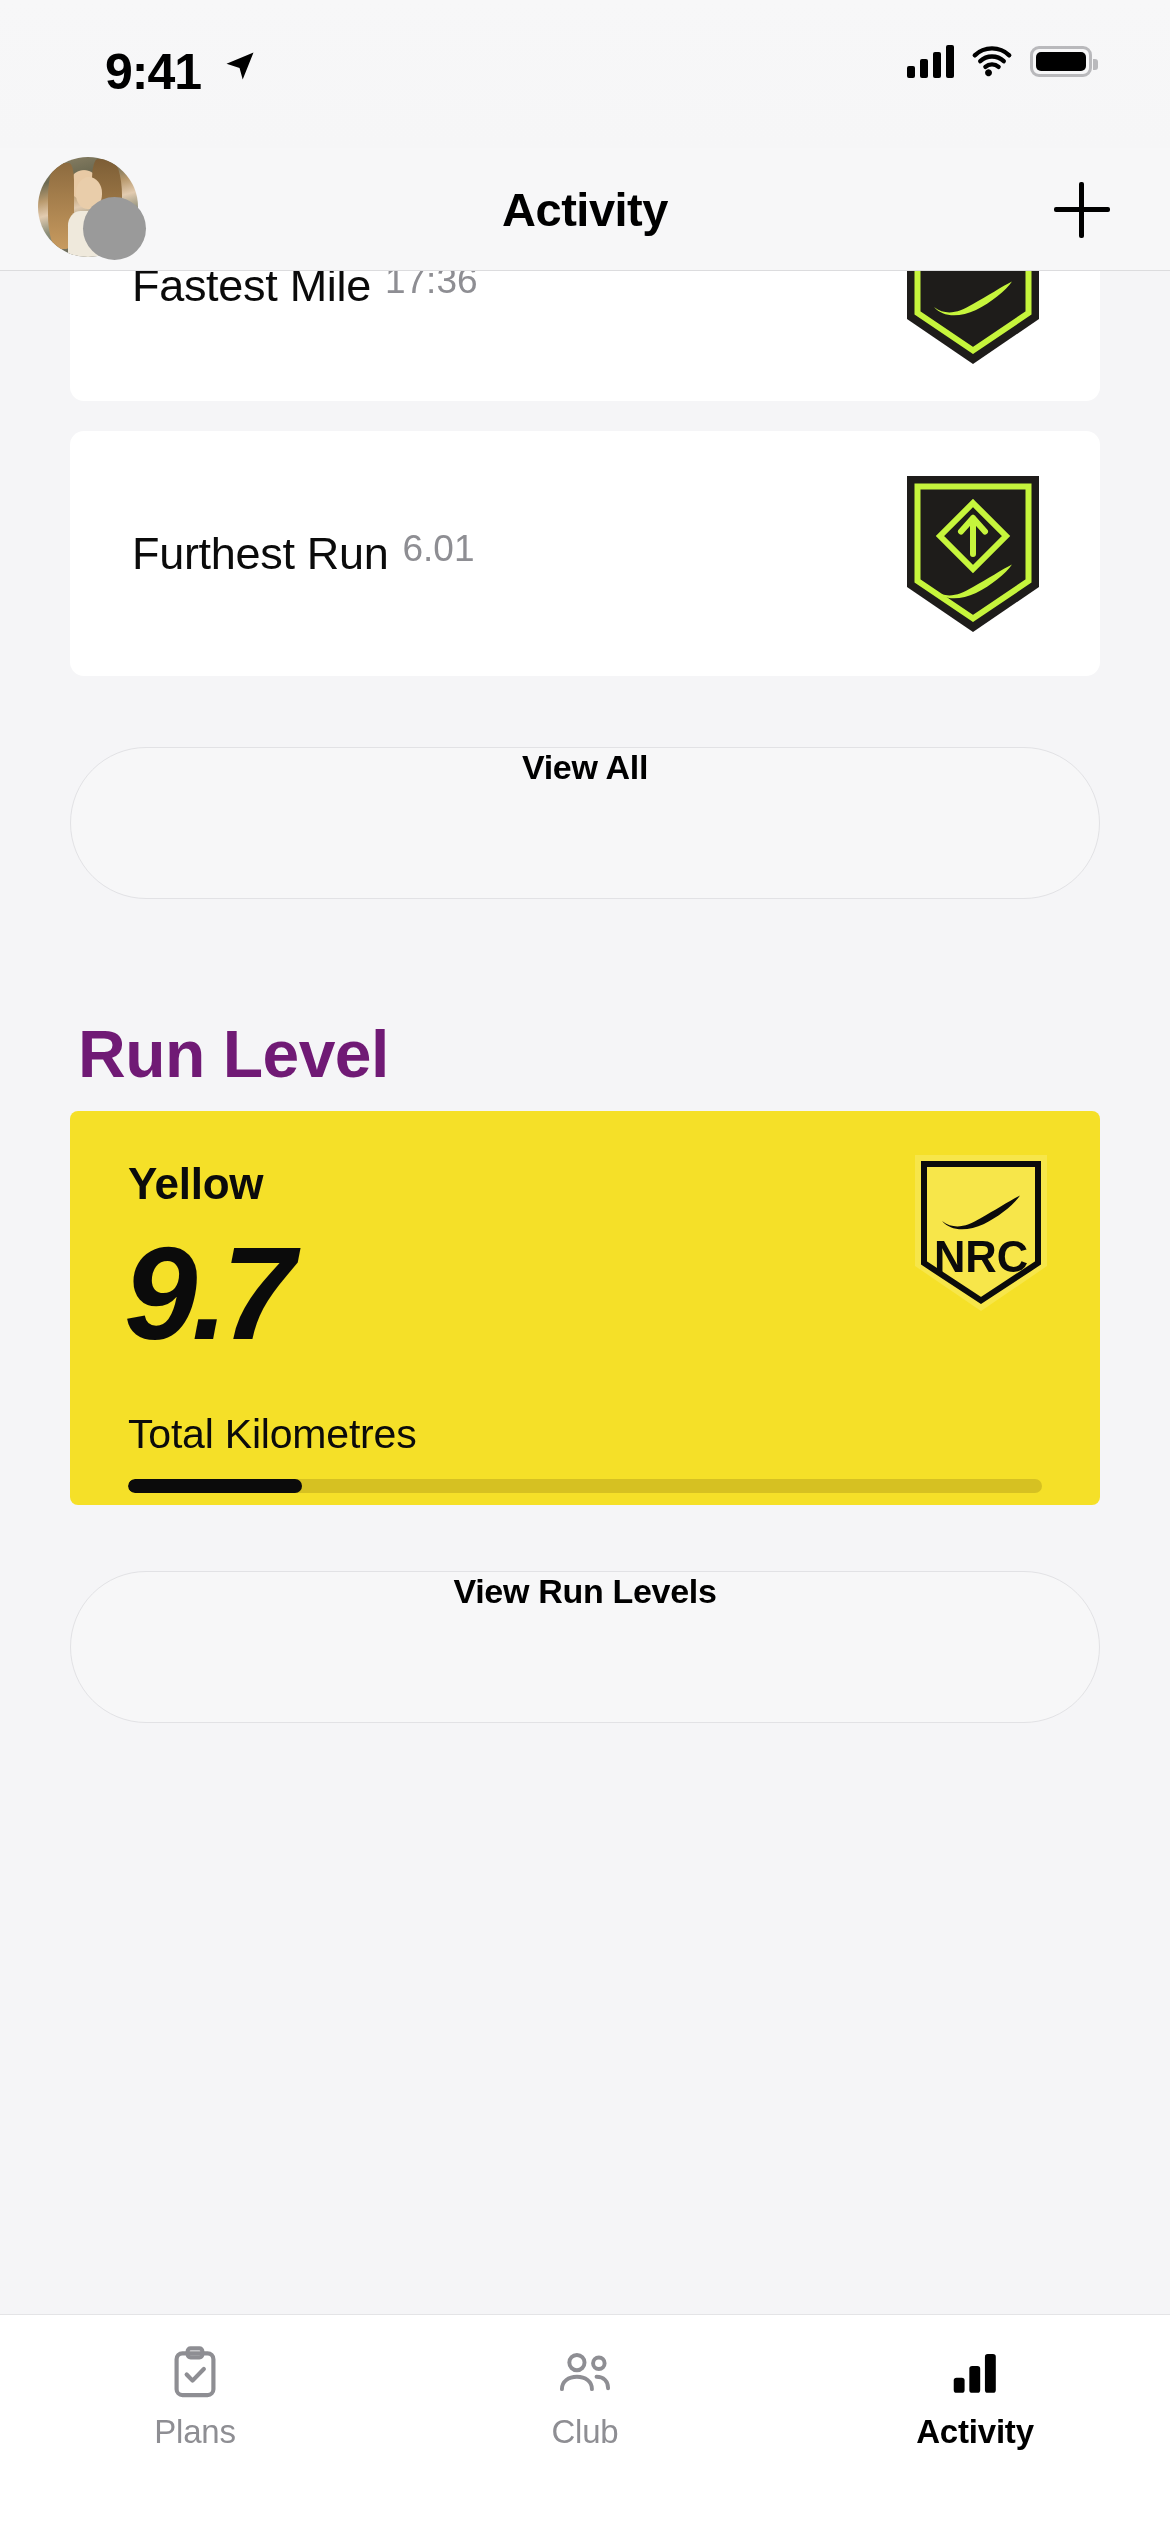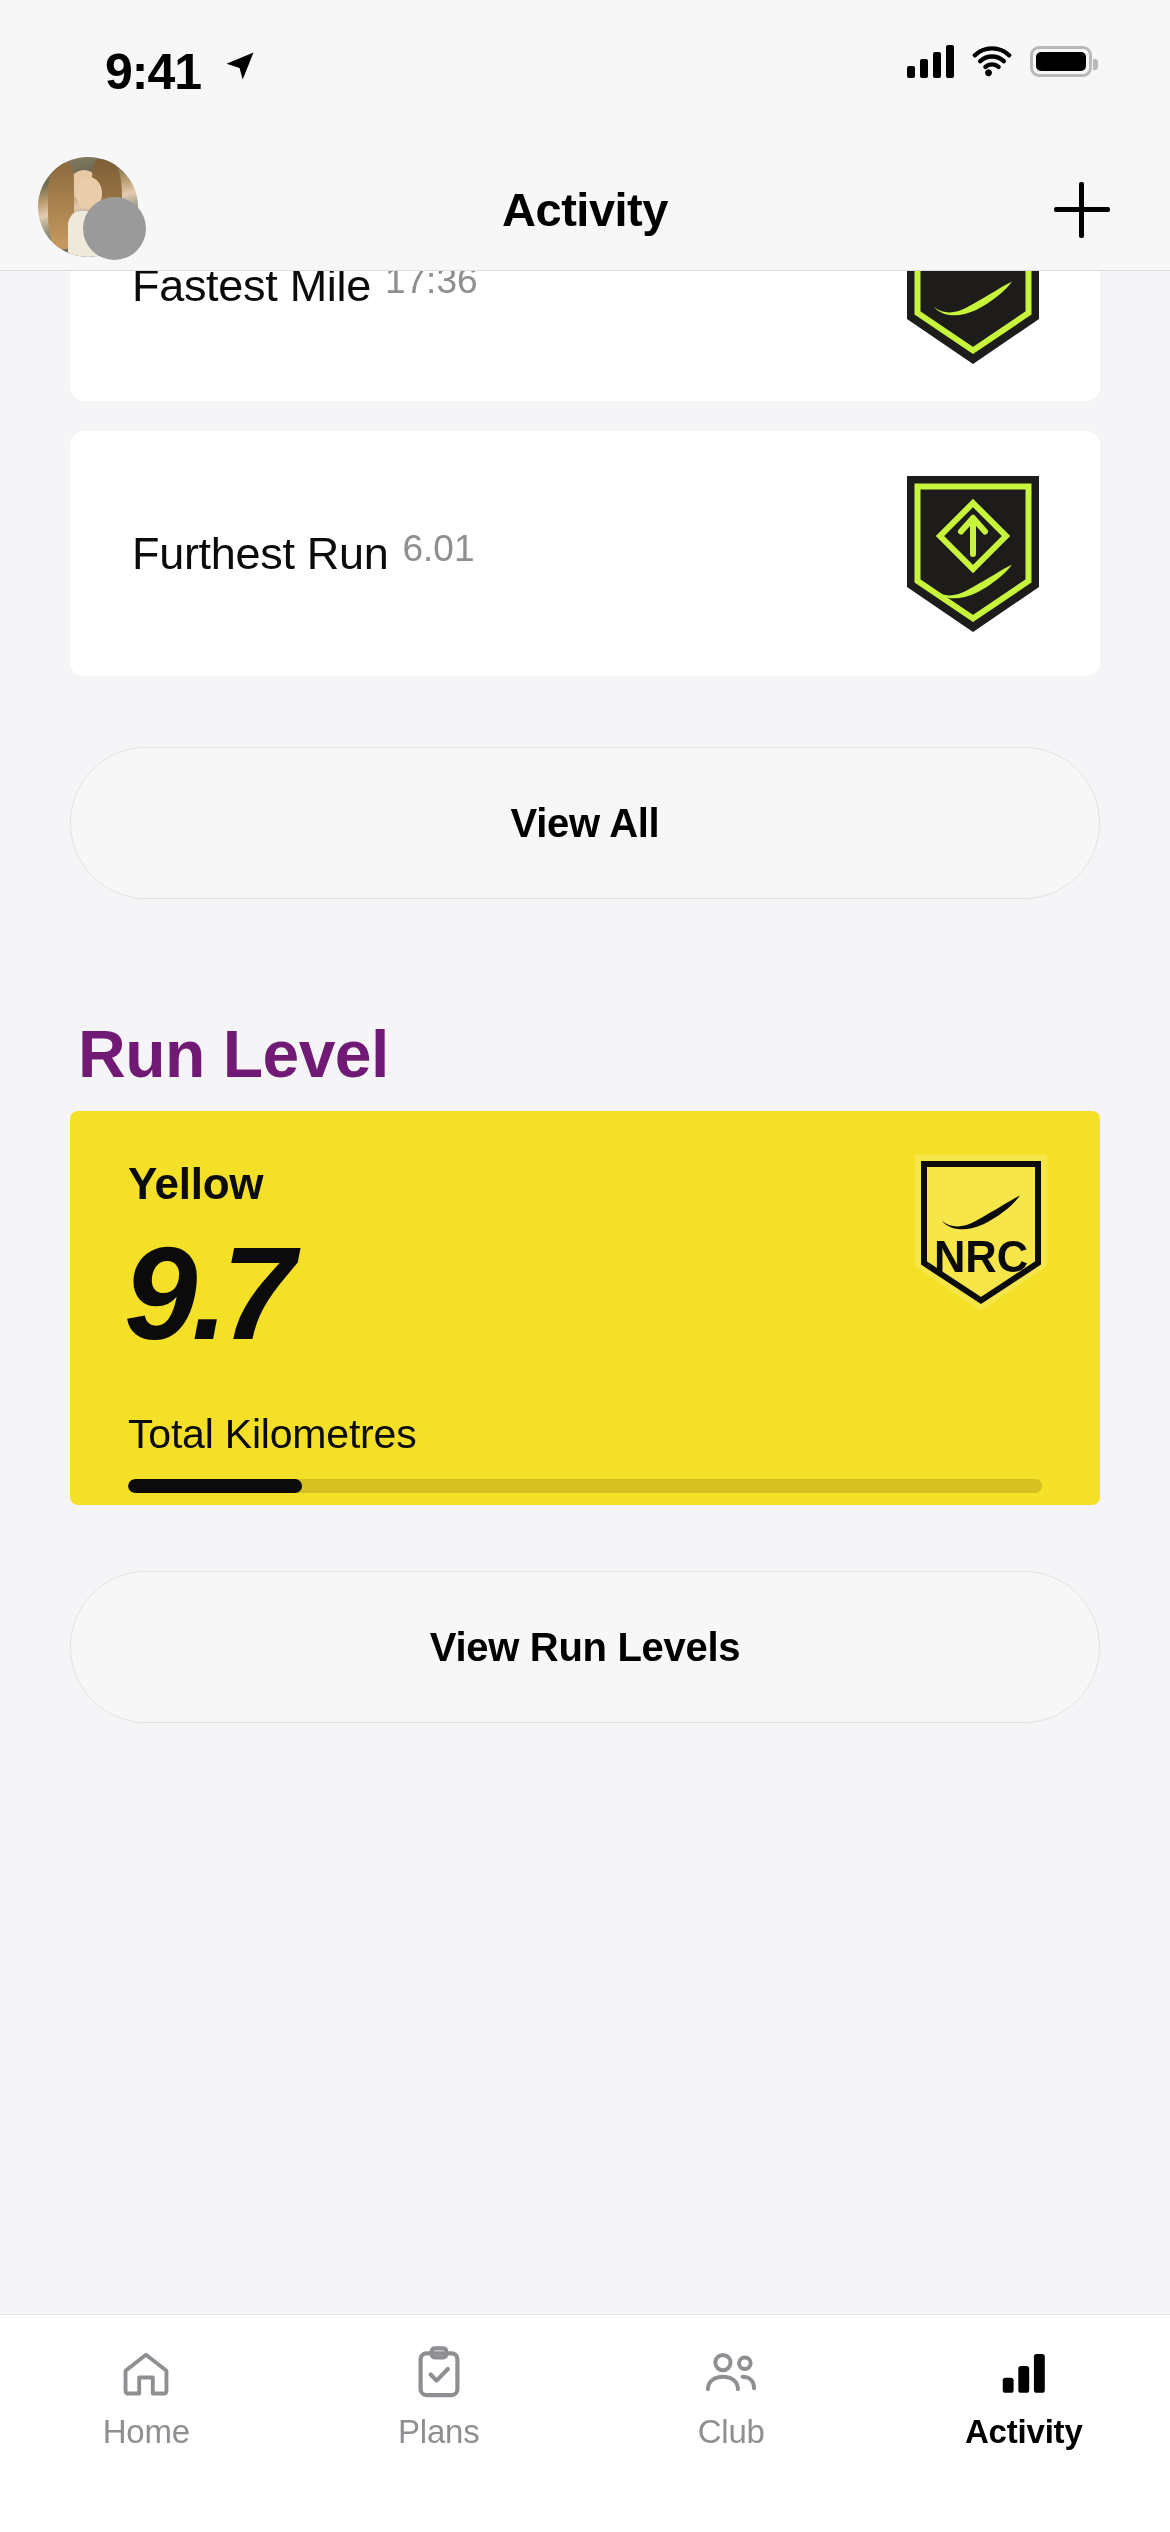--- a/index.html
+++ b/index.html
@@ -84,22 +84,22 @@
   .c-value { font-size:37px; color:#8E8E93; }
 
   
   .shield { width:150px; height:168px; flex:0 0 auto; }
 
   
   .pill {
     position:absolute; left:70px; width:1030px; height:152px;
     border:1.5px solid #E2E2E5; border-radius:80px;
     background:#F7F7F8;
-    display:flex; align-items:center; justify-content:center;
-    font-size:40px; font-weight:700; color:#000; letter-spacing:-0.3px;
+    display:flex; justify-content:center;
+    font-size:34px; font-weight:700; color:#000; letter-spacing:-0.3px;
   }
 
   .section-title {
     position:absolute; left:78px; font-size:66px; font-weight:700;
     color:#701a75; letter-spacing:-0.5px;
   }
 
   
   .level-card {
     position:absolute; left:70px; width:1030px; height:394px;
@@ -239,28 +239,20 @@
         <text x="50" y="82" font-family="'Liberation Sans',sans-serif" font-size="29" font-weight="800" fill="#0B0B0B" text-anchor="middle">NRC</text>
       </svg>
     </div>
 
     <div class="pill" style="top:1300px;">
       <span>View Run Levels</span>
     </div>
   </div>
 
   <div class="tabbar">
-    <div class="tab">
-      <div class="t-icon">
-        <svg width="56" height="50" viewBox="0 0 24 22">
-            <path d="M3 10 12 3l9 7v9a1 1 0 0 1-1 1h-5v-7H9v7H4a1 1 0 0 1-1-1z" fill="none" stroke="#8E8E93" stroke-width="1.7" stroke-linejoin="round"></path>
-          </svg>
-      </div>
-      <div class="t-label">Home</div>
-    </div>
     <div class="tab">
       <div class="t-icon">
         <svg width="50" height="54" viewBox="0 0 20 22">
             <rect x="2.5" y="3" width="15" height="17" rx="2.4" fill="none" stroke="#8E8E93" stroke-width="1.7"></rect>
             <rect x="7" y="1" width="6" height="3.6" rx="1.2" fill="none" stroke="#8E8E93" stroke-width="1.7"></rect>
             <path d="m6.6 11.6 2.4 2.5 4.6-4.7" fill="none" stroke="#8E8E93" stroke-width="1.7" stroke-linecap="round" stroke-linejoin="round"></path>
           </svg>
       </div>
       <div class="t-label">Plans</div>
     </div>

